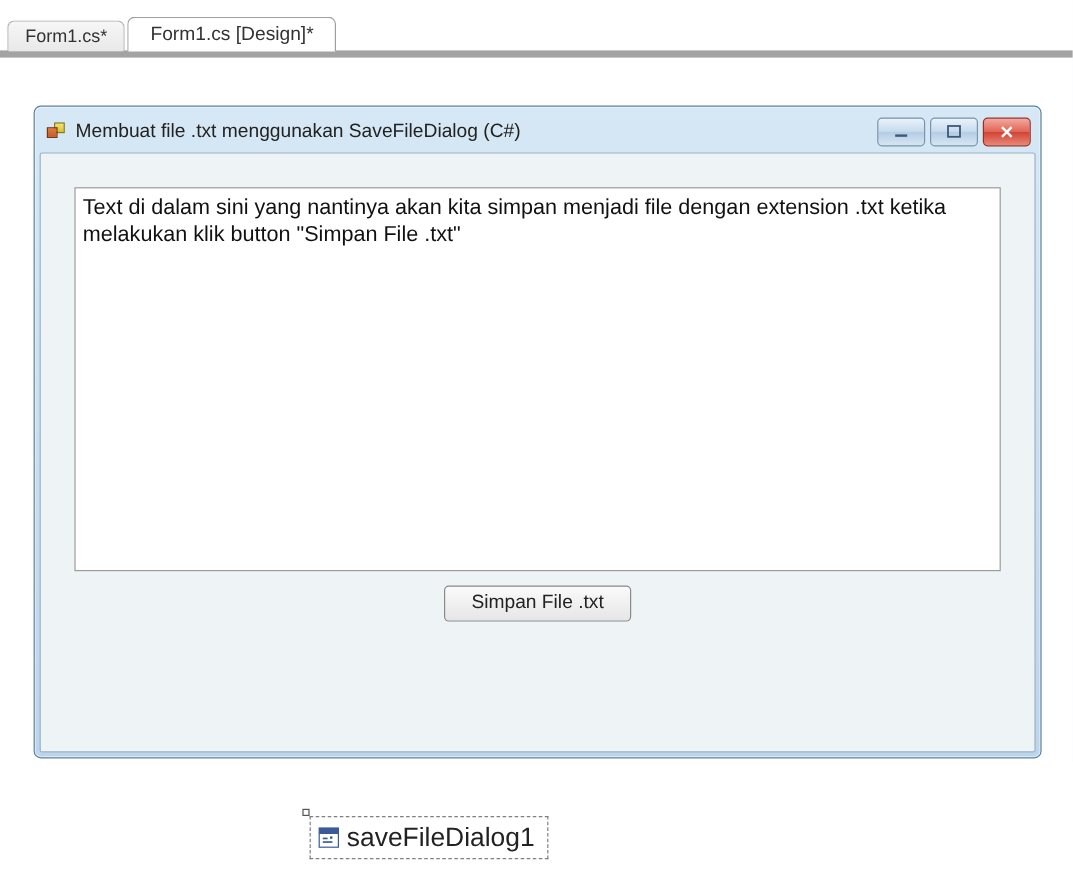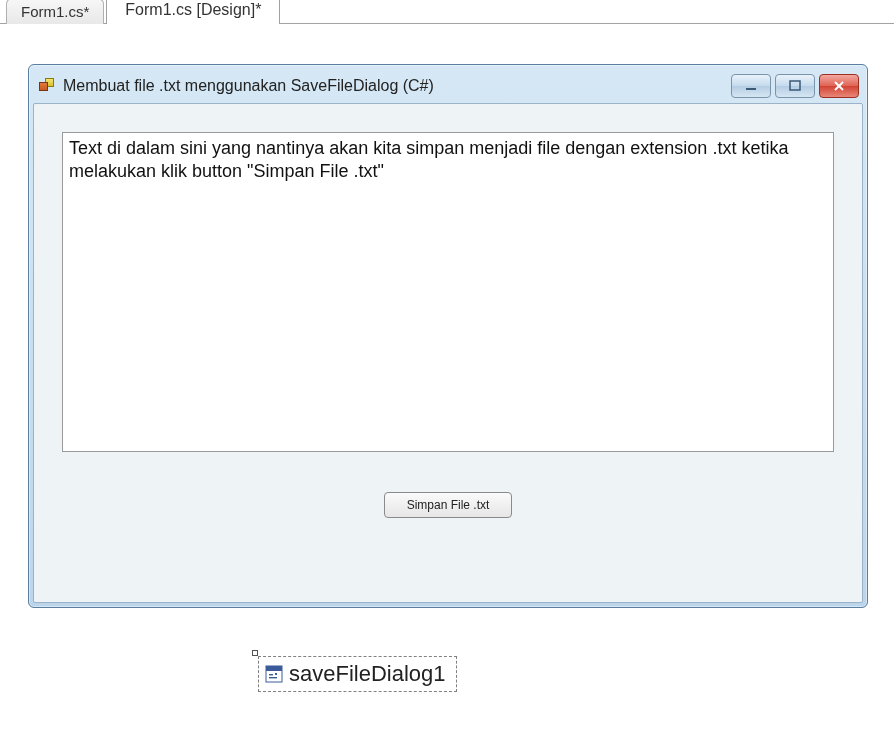--- a/index.html
+++ b/index.html
@@ -9,22 +9,22 @@
       width: 894px;
       height: 740px;
       overflow: hidden;
     }
 
     
     .tab-strip {
       display: flex;
       align-items: flex-end;
       padding-left: 6px;
-      height: 24px;
-      border-bottom: 1px solid #a3a3a3;
+      height: 48px;
+      border-bottom: 6px solid #a3a3a3;
       background: #ffffff;
     }
     .tab {
       padding: 4px 14px 4px 14px;
       font-size: 15px;
       border: 1px solid #b0b0b0;
       border-bottom: none;
       border-radius: 6px 6px 0 0;
       background: linear-gradient(#f7f7f7, #e8e8e8);
       margin-right: 2px;
@@ -126,23 +126,23 @@
       border: 1px solid #9a9a9a;
       background: #ffffff;
       font-family: Arial, sans-serif;
       font-size: 18px;
       padding: 4px 6px;
       resize: none;
       line-height: 1.3;
       color: #111;
     }
     .save-btn {
-      margin-top: 40px;
+      margin-top: 12px;
       padding: 5px 22px;
-      font-size: 12px;
+      font-size: 16px;
       border: 1px solid #8a8a8a;
       border-radius: 4px;
       background: linear-gradient(#fafafa, #e6e6e6);
       cursor: pointer;
       color: #222;
     }
 
     
     .tray {
       margin-top: 48px;

